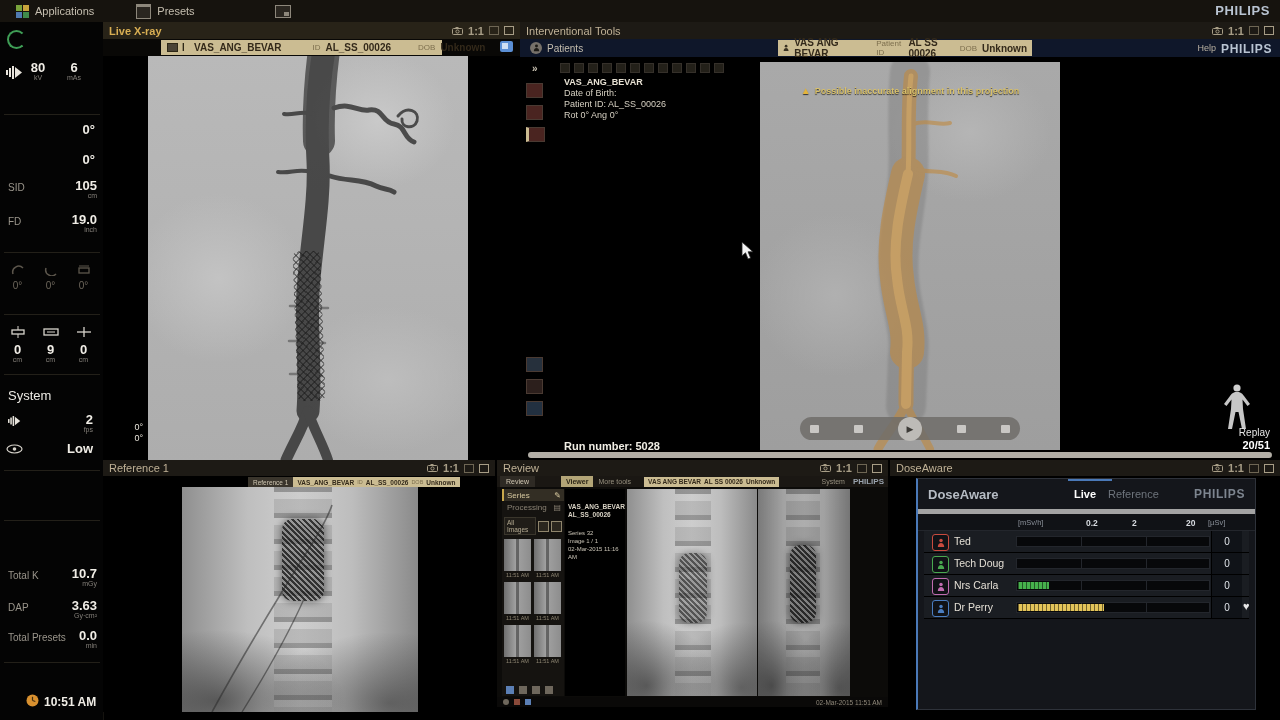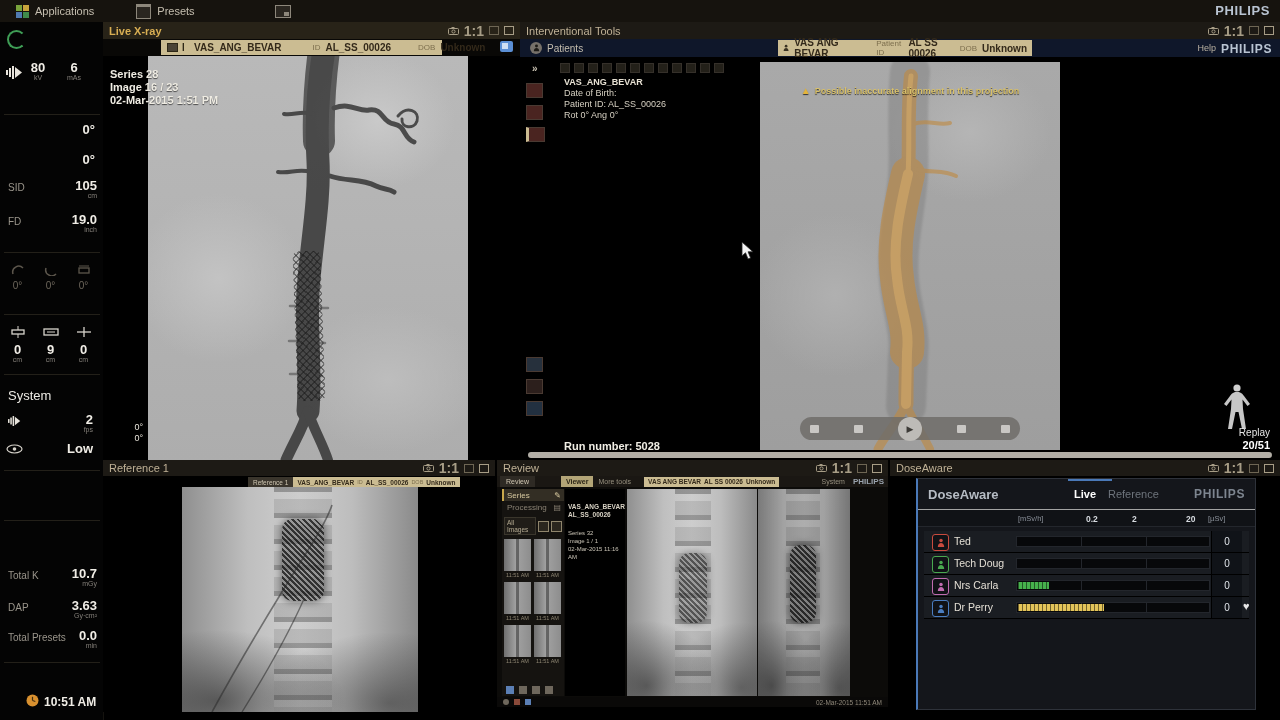--- a/index.html
+++ b/index.html
@@ -27,21 +27,21 @@
   .dim{color:#6e675c;}
   .beam-svg{fill:#e8e4dc;}
   .col3{position:absolute;width:31px;text-align:center;}
 
   
   .panel{position:absolute;background:#000;}
   .phdr{position:absolute;left:0;right:0;top:0;height:17px;background:#1d1a15;display:flex;align-items:center;padding:0 6px;box-sizing:border-box;}
   .phdr .ttl{font-size:11px;color:#bfb196;}
   .phdr.active{background:#282318;}
   .phdr.active .ttl{color:#d8ae53;font-weight:bold;}
-  .hicons{margin-left:auto;display:flex;align-items:center;gap:5px;color:#a79d86;font-size:14px;font-weight:bold;}
+  .hicons{margin-left:auto;display:flex;align-items:center;gap:5px;color:#a79d86;font-size:11px;font-weight:bold;}
   .hi{display:flex;align-items:center;}
   .hibox{width:8px;height:7px;border:1px solid #a79d86;}
   .banner{display:flex;align-items:center;gap:5px;background:#cbbc92;color:#33291a;font-size:10px;font-weight:bold;padding:0 5px;box-sizing:border-box;}
   .banner .lbl{color:#7d6f4e;font-weight:normal;font-size:8px;}
   .ptab{display:flex;align-items:center;gap:4px;background:#cbbc92;color:#2e2817;font-size:10px;font-weight:bold;padding:0 6px;box-sizing:border-box;margin-left:48px;}
 
   
   .xray-live{background:
     radial-gradient(40% 28% at 72% 16%, #c9c9c9, rgba(200,200,200,0) 60%),
     radial-gradient(45% 35% at 22% 55%, #c3c3c3, rgba(195,195,195,0) 60%),
@@ -92,21 +92,21 @@
   
   .da-inner{position:absolute;left:26px;top:18px;width:340px;height:232px;background:#14161b;border:1px solid #2e323a;border-left:2px solid #4a79b8;box-sizing:border-box;}
   .da-row{position:absolute;left:6px;right:6px;height:21px;background:#1a1d22;border-bottom:1px solid #000;}
   .person-badge{position:absolute;left:8px;top:3px;width:15px;height:15px;border:1px solid currentColor;border-radius:3px;background:#101216;display:flex;align-items:center;justify-content:center;}
   .da-name{position:absolute;left:30px;top:4px;font-size:10.5px;color:#e3ded4;}
   .da-track{position:absolute;left:92px;top:5px;width:194px;height:11px;background:#07080a;border:1px solid #23262c;box-sizing:border-box;}
   .da-track i{position:absolute;top:0;bottom:0;width:1px;background:#23262c;}
   .bar-fill{position:absolute;left:1px;top:1px;bottom:1px;background:#46b14d;}
   .bar-fill:after{content:"";position:absolute;inset:0;background:repeating-linear-gradient(90deg,rgba(0,0,0,.5) 0 1px,transparent 1px 4px);}
   .da-valcell{position:absolute;left:287px;top:0;bottom:0;width:30px;background:#101318;border-left:1px solid #000;display:flex;align-items:center;justify-content:center;color:#dfe3e8;font-size:10px;}
-  .da-scale{position:absolute;left:0;right:0;top:30px;height:16px;background:#101216;border-top:1px solid #a3a3a3;border-bottom:1px solid #23262c;font-size:7.5px;color:#8b919a;}
+  .da-scale{position:absolute;left:0;right:0;top:30px;height:16px;background:#101216;border-top:5px solid #a3a3a3;border-bottom:1px solid #23262c;font-size:7.5px;color:#8b919a;}
   .da-scale b{color:#d7dbe0;font-size:8.5px;}
 </style>
 </head>
 <body>
 
 <div class="screen">
 
   <div class="topbar">
     <div class="tb-item">
       <span class="grid-icon">
@@ -304,25 +304,20 @@
           <path d="M182,120 C200,126 212,122 228,130 C236,134 240,132 246,136" stroke-width="5"></path>
           <path d="M163,116 C150,112 142,118 130,116" stroke-width="4"></path>
           <path d="M160,355 C155,372 146,386 138,404" stroke-width="11"></path>
           <path d="M160,355 C165,372 174,386 180,404" stroke-width="10"></path>
           <path d="M152,250 h-10 M170,252 h10 M150,285 h-9 M168,287 h9 M150,318 h-8 M166,320 h8" stroke-width="2.5" opacity=".55"></path>
         </g>
       </svg>
       <div class="stent-mesh abs" style="left:147px;top:195px;width:28px;height:150px;transform:rotate(-2deg)"></div>
     </div>
 
-    <div class="overlay-txt abs" style="left:7px;top:46px">
-      <div>Series 28</div>
-      <div>Image 16 / 23</div>
-      <div>02-Mar-2015 1:51 PM</div>
-    </div>
     <div class="abs" style="left:20px;top:400px;width:20px;text-align:right;color:#e8e4da;font-size:9px;line-height:11px">
       <div>0°</div>
       <div>0°</div>
     </div>
   </div>
 
   <div class="panel" style="left:520px;top:22px;width:760px;height:438px">
     <div class="phdr">
       <span class="ttl">Interventional Tools</span>
       <span class="hicons">

